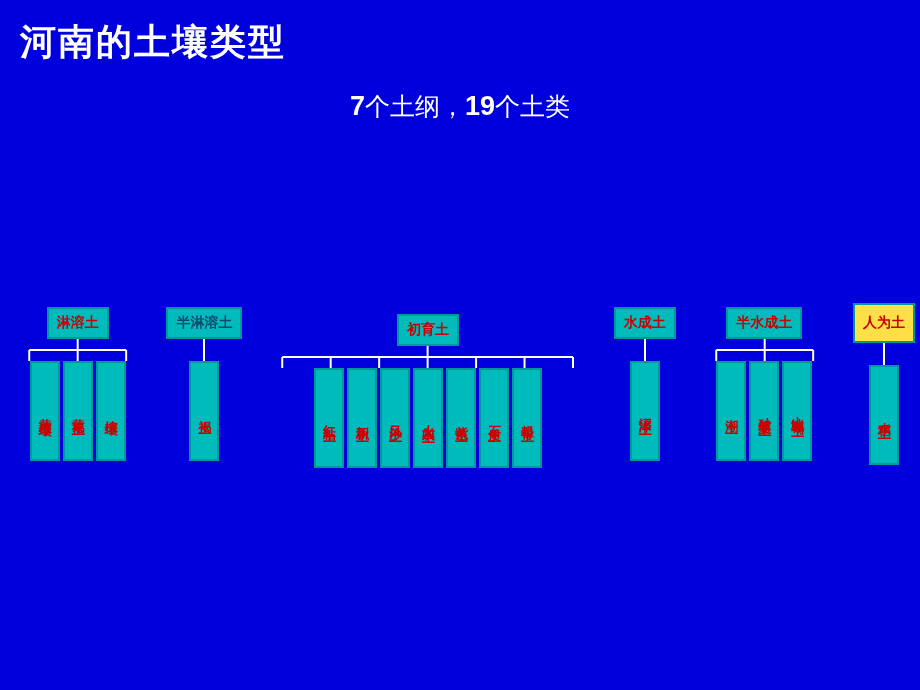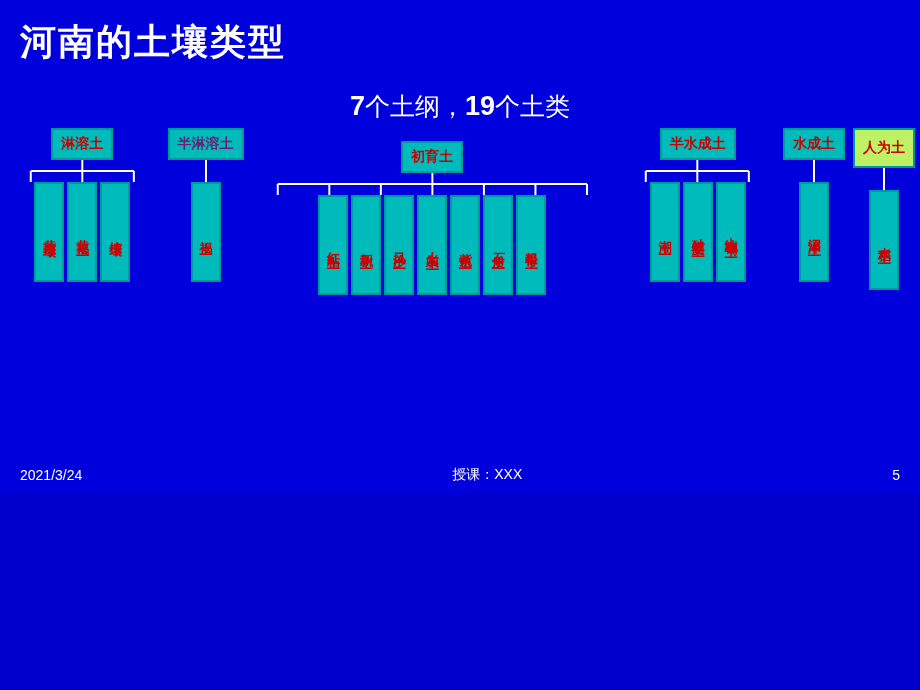--- a/index.html
+++ b/index.html
@@ -18,21 +18,21 @@
       left: 20px;
       font-size: 36px;
       font-weight: bold;
       color: white;
       letter-spacing: 2px;
     }
 
     
     .slide {
       width: 920px;
-      height: 494px;
+      height: 690px;
       position: relative;
       background: #0000DD;
     }
 
     .footer {
       position: absolute;
       bottom: 10px;
       left: 0;
       right: 0;
       display: flex;
@@ -48,38 +48,38 @@
 
 <div class="slide">
 
   <div class="main-title">河南的土壤类型</div>
 
   <div style="position:absolute; top:90px; left:0; right:0; text-align:center; font-size:25px;">
     <span style="font-weight:bold; font-size:27px;">7</span><span>个土纲，</span><span style="font-weight:bold; font-size:27px;">19</span><span>个土类</span>
   </div>
 
   <div id="diagram" style="position:absolute; top:128px; left:5px; right:5px; bottom:50px;">
-      <div style="display: flex; align-items: flex-start; justify-content: flex-start; width: 100%; height: 100%; gap: 8px;">
+      <div style="display: flex; align-items: center; justify-content: flex-start; width: 100%; height: 100%; gap: 16px;">
         <div style="display: flex; flex-direction: column; align-items: center; flex: 3 1 0%;">
           <div style="background-color: rgb(0, 187, 187); border: 2px solid rgb(0, 153, 153); color: rgb(204, 0, 0); font-weight: bold; font-size: 14px; padding: 5px 8px; text-align: center; white-space: nowrap; min-width: 55px;">淋溶土</div>
           <svg width="100%" height="22" preserveAspectRatio="none" style="display: block; overflow: visible;">
             <line x1="50%" y1="0" x2="50%" y2="11" stroke="white" stroke-width="2"></line>
             <line x1="16.666666666666668%" y1="11" x2="83.33333333333333%" y2="11" stroke="white" stroke-width="2"></line>
             <line x1="16.666666666666668%" y1="11" x2="16.666666666666668%" y2="22" stroke="white" stroke-width="2"></line>
             <line x1="50%" y1="11" x2="50%" y2="22" stroke="white" stroke-width="2"></line>
             <line x1="83.33333333333334%" y1="11" x2="83.33333333333334%" y2="22" stroke="white" stroke-width="2"></line>
           </svg>
           <div style="display: flex; gap: 3px; justify-content: center; width: 100%;">
             <div style="background-color: rgb(0, 187, 187); border: 2px solid rgb(0, 153, 153); color: rgb(204, 0, 0); font-weight: bold; font-size: 13px; writing-mode: vertical-rl; text-orientation: upright; padding: 10px 4px; min-height: 100px; width: 30px; display: flex; align-items: center; justify-content: center; text-align: center; letter-spacing: 2px;">黄棕壤</div>
             <div style="background-color: rgb(0, 187, 187); border: 2px solid rgb(0, 153, 153); color: rgb(204, 0, 0); font-weight: bold; font-size: 13px; writing-mode: vertical-rl; text-orientation: upright; padding: 10px 4px; min-height: 100px; width: 30px; display: flex; align-items: center; justify-content: center; text-align: center; letter-spacing: 2px;">黄褐土</div>
             <div style="background-color: rgb(0, 187, 187); border: 2px solid rgb(0, 153, 153); color: rgb(204, 0, 0); font-weight: bold; font-size: 13px; writing-mode: vertical-rl; text-orientation: upright; padding: 10px 4px; min-height: 100px; width: 30px; display: flex; align-items: center; justify-content: center; text-align: center; letter-spacing: 2px;">棕壤</div>
           </div>
         </div>
         <div style="display: flex; flex-direction: column; align-items: center; flex: 1 1 0%;">
-          <div style="background-color: rgb(0, 187, 187); border: 2px solid rgb(0, 153, 153); color: #701a75; font-weight: bold; font-size: 14px; padding: 5px 8px; text-align: center; white-space: nowrap; min-width: 55px;">半淋溶土</div>
+          <div style="background-color: rgb(0, 187, 187); border: 2px solid rgb(0, 153, 153); color: #0c4a6e; font-weight: bold; font-size: 14px; padding: 5px 8px; text-align: center; white-space: nowrap; min-width: 55px;">半淋溶土</div>
           <svg width="100%" height="22" preserveAspectRatio="none" style="display: block; overflow: visible;">
             <line x1="50%" y1="0" x2="50%" y2="22" stroke="white" stroke-width="2"></line>
           </svg>
           <div style="display: flex; gap: 3px; justify-content: center; width: 100%;">
             <div style="background-color: rgb(0, 187, 187); border: 2px solid rgb(0, 153, 153); color: rgb(204, 0, 0); font-weight: bold; font-size: 13px; writing-mode: vertical-rl; text-orientation: upright; padding: 10px 4px; min-height: 100px; width: 30px; display: flex; align-items: center; justify-content: center; text-align: center; letter-spacing: 2px;">褐土</div>
           </div>
         </div>
         <div style="display: flex; flex-direction: column; align-items: center; flex: 7 1 0%;">
           <div style="background-color: rgb(0, 187, 187); border: 2px solid rgb(0, 153, 153); color: rgb(204, 0, 0); font-weight: bold; font-size: 14px; padding: 5px 8px; text-align: center; white-space: nowrap; min-width: 55px; margin-top: 13px;">初育土</div>
           <svg width="100%" height="22" preserveAspectRatio="none" style="display: block; overflow: visible;">
@@ -96,54 +96,49 @@
           <div style="display: flex; gap: 3px; justify-content: center; width: 100%;">
             <div style="background-color: rgb(0, 187, 187); border: 2px solid rgb(0, 153, 153); color: rgb(204, 0, 0); font-weight: bold; font-size: 13px; writing-mode: vertical-rl; text-orientation: upright; padding: 10px 4px; min-height: 100px; width: 30px; display: flex; align-items: center; justify-content: center; text-align: center; letter-spacing: 2px;">红粘土</div>
             <div style="background-color: rgb(0, 187, 187); border: 2px solid rgb(0, 153, 153); color: rgb(204, 0, 0); font-weight: bold; font-size: 13px; writing-mode: vertical-rl; text-orientation: upright; padding: 10px 4px; min-height: 100px; width: 30px; display: flex; align-items: center; justify-content: center; text-align: center; letter-spacing: 2px;">新积土</div>
             <div style="background-color: rgb(0, 187, 187); border: 2px solid rgb(0, 153, 153); color: rgb(204, 0, 0); font-weight: bold; font-size: 13px; writing-mode: vertical-rl; text-orientation: upright; padding: 10px 4px; min-height: 100px; width: 30px; display: flex; align-items: center; justify-content: center; text-align: center; letter-spacing: 2px;">风沙土</div>
             <div style="background-color: rgb(0, 187, 187); border: 2px solid rgb(0, 153, 153); color: rgb(204, 0, 0); font-weight: bold; font-size: 13px; writing-mode: vertical-rl; text-orientation: upright; padding: 10px 4px; min-height: 100px; width: 30px; display: flex; align-items: center; justify-content: center; text-align: center; letter-spacing: 2px;">火山灰土</div>
             <div style="background-color: rgb(0, 187, 187); border: 2px solid rgb(0, 153, 153); color: rgb(204, 0, 0); font-weight: bold; font-size: 13px; writing-mode: vertical-rl; text-orientation: upright; padding: 10px 4px; min-height: 100px; width: 30px; display: flex; align-items: center; justify-content: center; text-align: center; letter-spacing: 2px;">紫色土</div>
             <div style="background-color: rgb(0, 187, 187); border: 2px solid rgb(0, 153, 153); color: rgb(204, 0, 0); font-weight: bold; font-size: 13px; writing-mode: vertical-rl; text-orientation: upright; padding: 10px 4px; min-height: 100px; width: 30px; display: flex; align-items: center; justify-content: center; text-align: center; letter-spacing: 2px;">石质土</div>
             <div style="background-color: rgb(0, 187, 187); border: 2px solid rgb(0, 153, 153); color: rgb(204, 0, 0); font-weight: bold; font-size: 13px; writing-mode: vertical-rl; text-orientation: upright; padding: 10px 4px; min-height: 100px; width: 30px; display: flex; align-items: center; justify-content: center; text-align: center; letter-spacing: 2px;">粗骨土</div>
           </div>
         </div>
+        <div style="display: flex; flex-direction: column; align-items: center; flex: 1 1 0%;">
+          <div style="background-color: rgb(0, 187, 187); border: 2px solid rgb(0, 153, 153); color: rgb(204, 0, 0); font-weight: bold; font-size: 14px; padding: 5px 8px; text-align: center; white-space: nowrap; min-width: 55px;">水成土</div>
+          <svg width="100%" height="22" preserveAspectRatio="none" style="display: block; overflow: visible;">
+            <line x1="50%" y1="0" x2="50%" y2="22" stroke="white" stroke-width="2"></line>
+          </svg>
+          <div style="display: flex; gap: 3px; justify-content: center; width: 100%;">
+            <div style="background-color: rgb(0, 187, 187); border: 2px solid rgb(0, 153, 153); color: rgb(204, 0, 0); font-weight: bold; font-size: 13px; writing-mode: vertical-rl; text-orientation: upright; padding: 10px 4px; min-height: 100px; width: 30px; display: flex; align-items: center; justify-content: center; text-align: center; letter-spacing: 2px;">沼泽土</div>
+          </div>
+        </div>
         <div style="display: flex; flex-direction: column; align-items: center; flex: 3 1 0%;">
           <div style="background-color: rgb(0, 187, 187); border: 2px solid rgb(0, 153, 153); color: rgb(204, 0, 0); font-weight: bold; font-size: 14px; padding: 5px 8px; text-align: center; white-space: nowrap; min-width: 55px;">半水成土</div>
           <svg width="100%" height="22" preserveAspectRatio="none" style="display: block; overflow: visible;">
             <line x1="50%" y1="0" x2="50%" y2="11" stroke="white" stroke-width="2"></line>
             <line x1="16.666666666666668%" y1="11" x2="83.33333333333333%" y2="11" stroke="white" stroke-width="2"></line>
             <line x1="16.666666666666668%" y1="11" x2="16.666666666666668%" y2="22" stroke="white" stroke-width="2"></line>
             <line x1="50%" y1="11" x2="50%" y2="22" stroke="white" stroke-width="2"></line>
             <line x1="83.33333333333334%" y1="11" x2="83.33333333333334%" y2="22" stroke="white" stroke-width="2"></line>
           </svg>
           <div style="display: flex; gap: 3px; justify-content: center; width: 100%;">
             <div style="background-color: rgb(0, 187, 187); border: 2px solid rgb(0, 153, 153); color: rgb(204, 0, 0); font-weight: bold; font-size: 13px; writing-mode: vertical-rl; text-orientation: upright; padding: 10px 4px; min-height: 100px; width: 30px; display: flex; align-items: center; justify-content: center; text-align: center; letter-spacing: 2px;">潮土</div>
             <div style="background-color: rgb(0, 187, 187); border: 2px solid rgb(0, 153, 153); color: rgb(204, 0, 0); font-weight: bold; font-size: 13px; writing-mode: vertical-rl; text-orientation: upright; padding: 10px 4px; min-height: 100px; width: 30px; display: flex; align-items: center; justify-content: center; text-align: center; letter-spacing: 2px;">砂姜黑土</div>
             <div style="background-color: rgb(0, 187, 187); border: 2px solid rgb(0, 153, 153); color: rgb(204, 0, 0); font-weight: bold; font-size: 13px; writing-mode: vertical-rl; text-orientation: upright; padding: 10px 4px; min-height: 100px; width: 30px; display: flex; align-items: center; justify-content: center; text-align: center; letter-spacing: 2px;">山地草甸土</div>
           </div>
         </div>
         <div style="display: flex; flex-direction: column; align-items: center; flex: 1 1 0%;">
-          <div style="background-color: rgb(0, 187, 187); border: 2px solid rgb(0, 153, 153); color: rgb(204, 0, 0); font-weight: bold; font-size: 14px; padding: 5px 8px; text-align: center; white-space: nowrap; min-width: 55px;">水成土</div>
-          <svg width="100%" height="22" preserveAspectRatio="none" style="display: block; overflow: visible;">
-            <line x1="50%" y1="0" x2="50%" y2="22" stroke="white" stroke-width="2"></line>
-          </svg>
-          <div style="display: flex; gap: 3px; justify-content: center; width: 100%;">
-            <div style="background-color: rgb(0, 187, 187); border: 2px solid rgb(0, 153, 153); color: rgb(204, 0, 0); font-weight: bold; font-size: 13px; writing-mode: vertical-rl; text-orientation: upright; padding: 10px 4px; min-height: 100px; width: 30px; display: flex; align-items: center; justify-content: center; text-align: center; letter-spacing: 2px;">沼泽土</div>
-          </div>
-        </div>
-        <div style="display: flex; flex-direction: column; align-items: center; flex: 1 1 0%;">
-          <div style="background-color: #bef264; border: 2px solid rgb(0, 153, 153); color: rgb(204, 0, 0); font-weight: bold; font-size: 14px; padding: 9px 8px; text-align: center; white-space: nowrap; min-width: 55px;">人为土</div>
+          <div style="background-color: #fde047; border: 2px solid rgb(0, 153, 153); color: rgb(204, 0, 0); font-weight: bold; font-size: 14px; padding: 9px 8px; text-align: center; white-space: nowrap; min-width: 55px;">人为土</div>
           <svg width="100%" height="22" preserveAspectRatio="none" style="display: block; overflow: visible;">
             <line x1="50%" y1="0" x2="50%" y2="22" stroke="white" stroke-width="2"></line>
           </svg>
           <div style="display: flex; gap: 3px; justify-content: center; width: 100%;">
             <div style="background-color: rgb(0, 187, 187); border: 2px solid rgb(0, 153, 153); color: rgb(204, 0, 0); font-weight: bold; font-size: 13px; writing-mode: vertical-rl; text-orientation: upright; padding: 10px 4px; min-height: 100px; width: 30px; display: flex; align-items: center; justify-content: center; text-align: center; letter-spacing: 2px;">水稻土</div>
           </div>
         </div>
       </div>
     </div>
 
-  <div class="footer">
-    <span>2021/3/24</span>
-    <span>授课：XXX</span>
-    <span>5</span>
-  </div>
 </div>
 
 </body></html>

